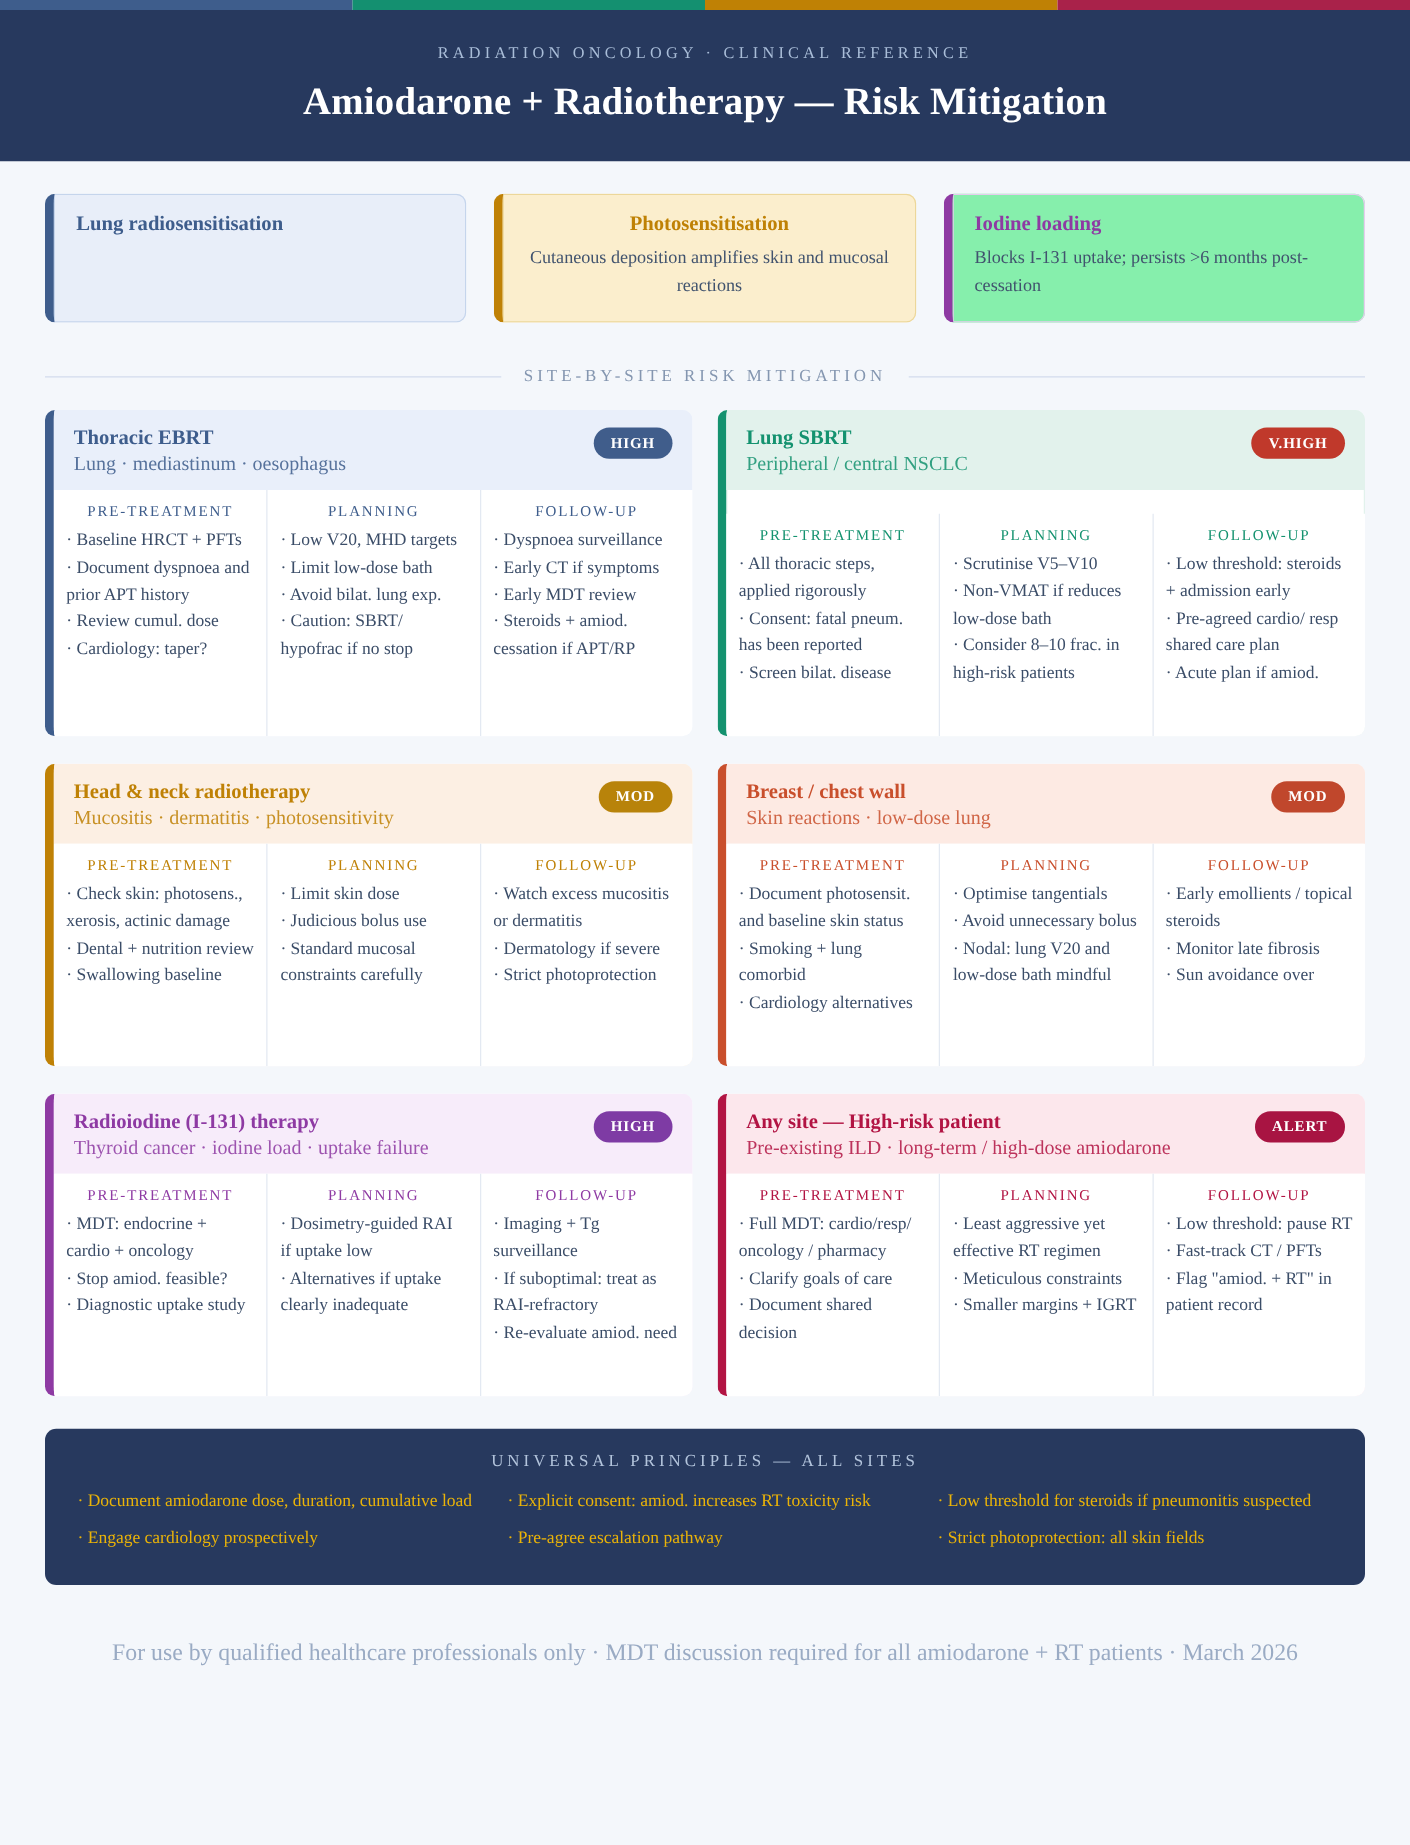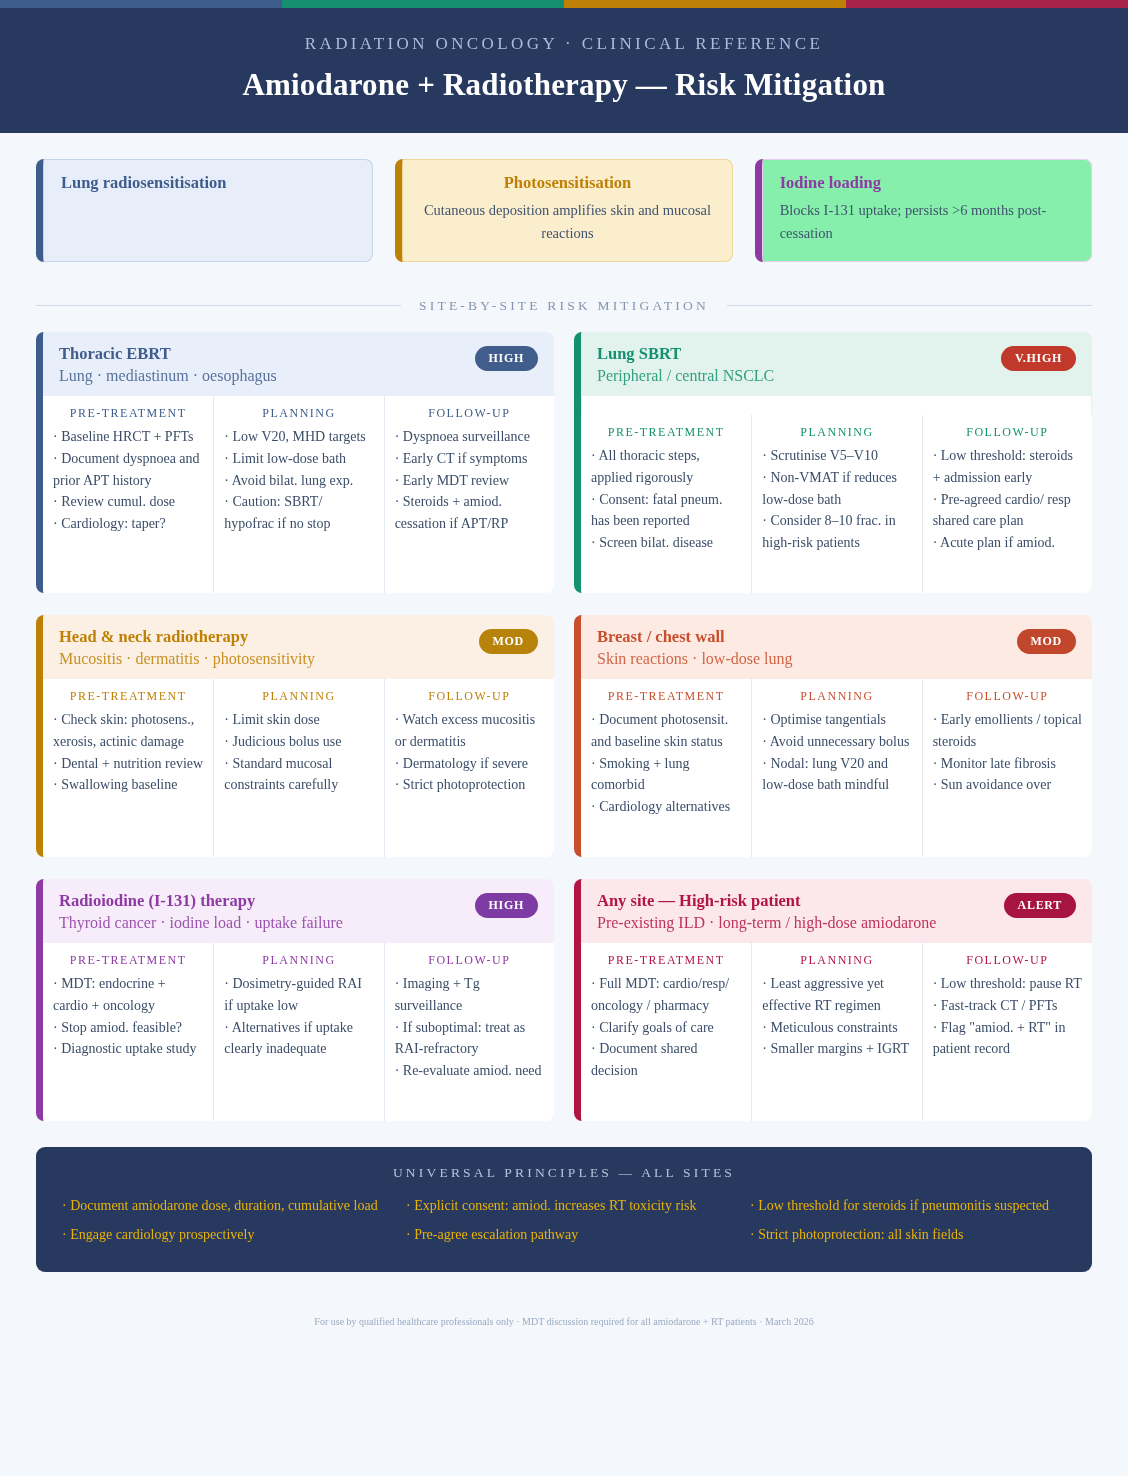--- a/index.html
+++ b/index.html
@@ -17,21 +17,21 @@
   .strip { display: flex; height: 8px; width: 100%; }
   .strip > div { flex: 1 1 25%; }
 
   
   .masthead {
     background: #27395e;
     padding: 26px 40px 30px;
     text-align: center;
   }
   .eyebrow {
-    font-size: 17px;
+    font-size: 13px;
     letter-spacing: 3.4px;
     color: #a9bdd8;
     text-transform: uppercase;
     margin-bottom: 13px;
   }
   .masthead-title {
     font-size: 31px;
     font-weight: bold;
     color: #ffffff;
     letter-spacing: 0.2px;
@@ -175,21 +175,21 @@
   }
   .universal-item {
     font-size: 14px;
     line-height: 1.62;
     color: #eab308;
   }
 
   
   .footer {
     text-align: center;
-    font-size: 10px;
+    font-size: 19px;
     color: #9aabc4;
     padding: 44px 0 26px;
   }
 </style>
 </head>
 <body>
 
 <div class="strip">
     <div style="background: rgb(62, 93, 140);"></div>
     <div style="background: rgb(20, 144, 112);"></div>

